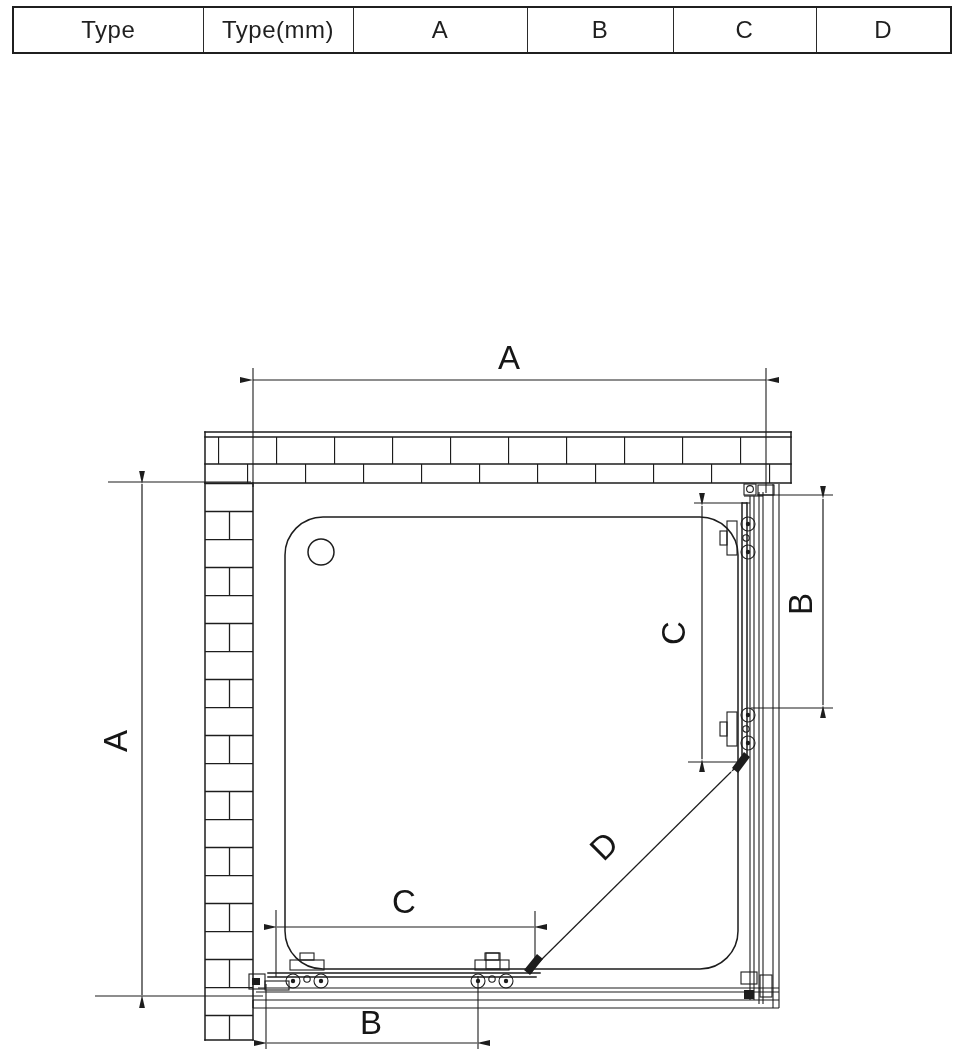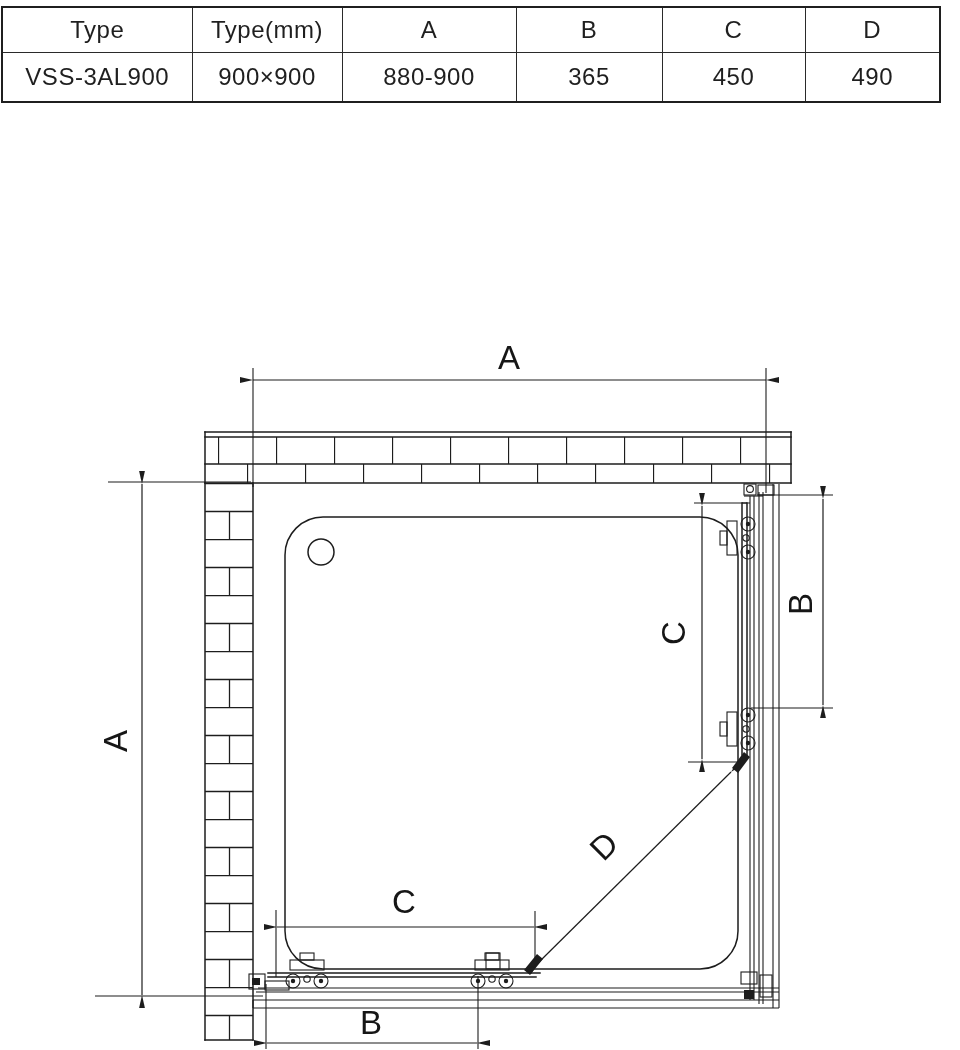--- a/index.html
+++ b/index.html
@@ -1,18 +1,18 @@
 <!DOCTYPE html>
 <html><head>
 <meta charset="utf-8">
 <style>
   html,body{margin:0;padding:0;background:#ffffff;}
   body{width:960px;height:1050px;overflow:hidden;font-family:"Liberation Sans",sans-serif;}
   .page{width:960px;height:1050px;background:#fff;}
-  .table-wrap{box-sizing:border-box;height:210px;padding:6px 10px 0 1px;}
+  .table-wrap{box-sizing:border-box;height:210px;padding:6px 10px 0 12px;}
   table.spec{border-collapse:collapse;width:938px;table-layout:fixed;background:#fff;
     border:2.5px solid #1f1f1f;color:#1f1f1f;}
   table.spec th,table.spec td{border:1.6px solid #2a2a2a;text-align:center;vertical-align:middle;
     font-weight:400;font-size:24px;letter-spacing:0.5px;padding:0;white-space:nowrap;overflow:hidden;}
   table.spec th{height:44px;}
   table.spec td{height:48px;}
   col.c-type{width:190px}col.c-size{width:150px}col.c-a{width:174px}
   col.c-b{width:146px}col.c-c{width:143px}col.c-d{width:135px}
   .draw-wrap{height:840px;}
   svg{display:block;}
@@ -38,28 +38,20 @@
           <col class="c-d">
       </colgroup>
       <tbody>
           <tr>
         <th>Type</th>
         <th>Type(mm)</th>
         <th>A</th>
         <th>B</th>
         <th>C</th>
         <th>D</th>
-      </tr>
-      <tr>
-        <td>VSS-3AL900</td>
-        <td>900×900</td>
-        <td>880-900</td>
-        <td>365</td>
-        <td>450</td>
-        <td>490</td>
       </tr>
     </tbody>
       </table>
   </div>
 
   <div class="draw-wrap">
   <svg width="960" height="840" viewBox="0 210 960 840">
     <defs>
       <marker id="arr" viewBox="0 0 14 8" refX="0.5" refY="4" markerWidth="14" markerHeight="8" orient="auto-start-reverse" markerUnits="userSpaceOnUse">
         <path d="M0.5,4 L13.5,1.1 L13.5,6.9 Z" fill="#1d1d1d"></path>

